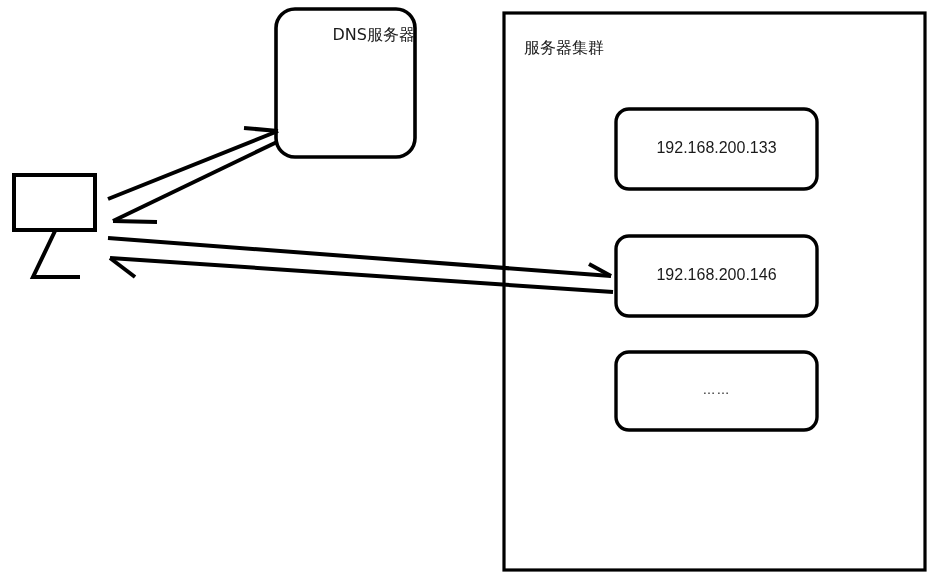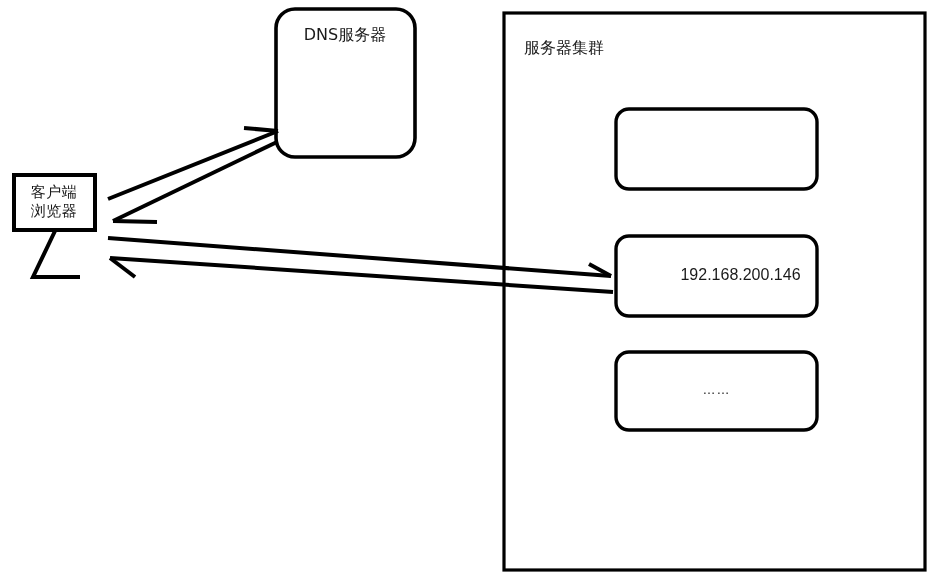--- a/index.html
+++ b/index.html
@@ -45,38 +45,38 @@
     justify-content: center;
     font-size: 15px;
     letter-spacing: 0.5px;
   }
   #client-label .line { display: block; }
   
   #dns-label {
     left: 275px;
     top: 25px;
     width: 140px;
-    text-align: center;
+    text-align: right;
     font-size: 16px;
   }
   
   #cluster-label {
     left: 524px;
     top: 38px;
     font-size: 16px;
   }
   .server-text {
     position: absolute;
     width: 203px;
     text-align: center;
     font-size: 16px;
     color: #1a1a1a;
   }
   #server-text-0 { left: 615px; top: 139px; }
-  #server-text-1 { left: 615px; top: 266px; padding-left: 24px; }
+  #server-text-1 { left: 615px; top: 266px; }
   #server-text-2 { left: 615px; top: 382px; font-size: 13px; letter-spacing: 1px; }
 </style>
 </head>
 <body>
 
 <div id="canvas">
 
   <svg id="diagram-svg" viewBox="0 0 940 578" xmlns="http://www.w3.org/2000/svg">
 
     <rect x="504" y="13" width="421" height="557" fill="#ffffff" stroke="#000000" stroke-width="3.2"></rect>
@@ -99,27 +99,24 @@
     <line x1="277" y1="142" x2="113" y2="221" stroke="#000000" stroke-width="4" stroke-linecap="butt"></line>
     <line x1="113" y1="221" x2="157" y2="222" stroke="#000000" stroke-width="4" stroke-linecap="butt"></line>
 
     <line x1="108" y1="238" x2="611" y2="276" stroke="#000000" stroke-width="4" stroke-linecap="butt"></line>
     <line x1="611" y1="276" x2="589" y2="264" stroke="#000000" stroke-width="4" stroke-linecap="butt"></line>
 
     <line x1="613" y1="292" x2="110" y2="258" stroke="#000000" stroke-width="4" stroke-linecap="butt"></line>
     <line x1="110" y1="258" x2="135" y2="277" stroke="#000000" stroke-width="4" stroke-linecap="butt"></line>
   </svg>
 
-  <div class="node-label cn-text" id="client-label">
-    <span class="line">客户端</span>
-    <span class="line">浏览器</span>
-  </div>
 
   <div class="node-label cn-text" id="dns-label">DNS服务器</div>
 
   <div class="node-label cn-text" id="cluster-label">服务器集群</div>
 
+  <div class="server-text" id="server-text-0">192.168.200.133</div>
 
   <div class="server-text" id="server-text-1">192.168.200.146</div>
 
   <div class="server-text" id="server-text-2">……</div>
 
 </div>
 
 </body></html>

